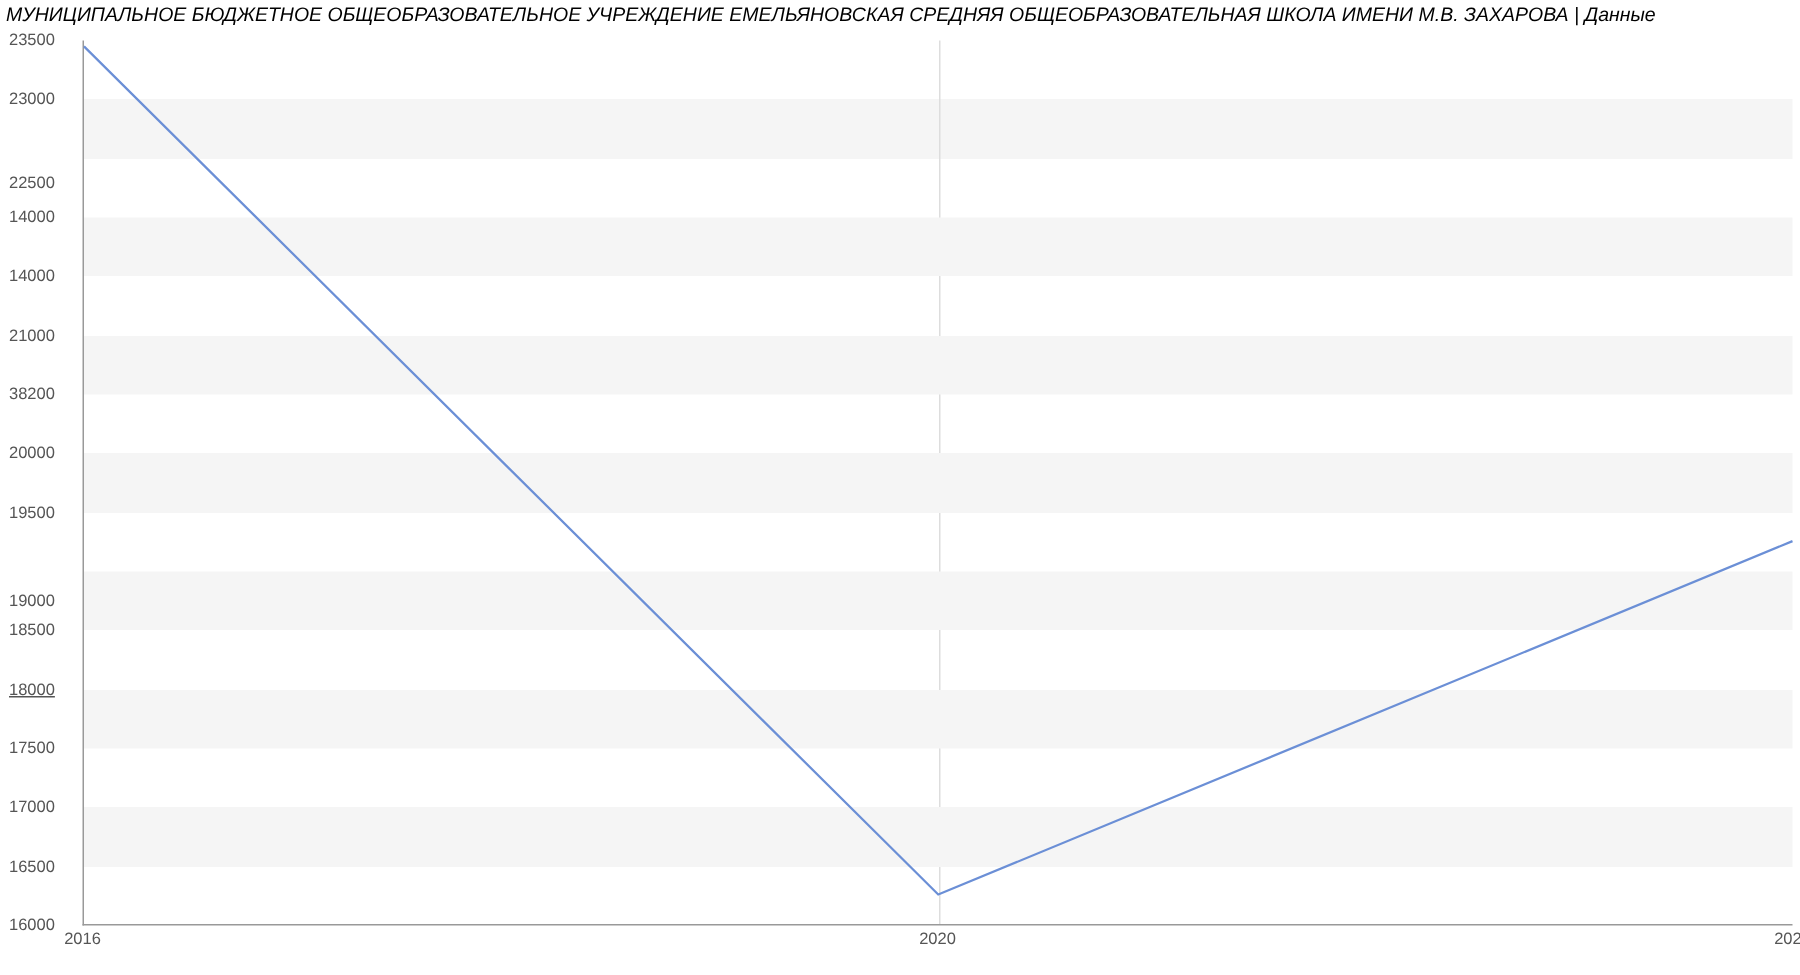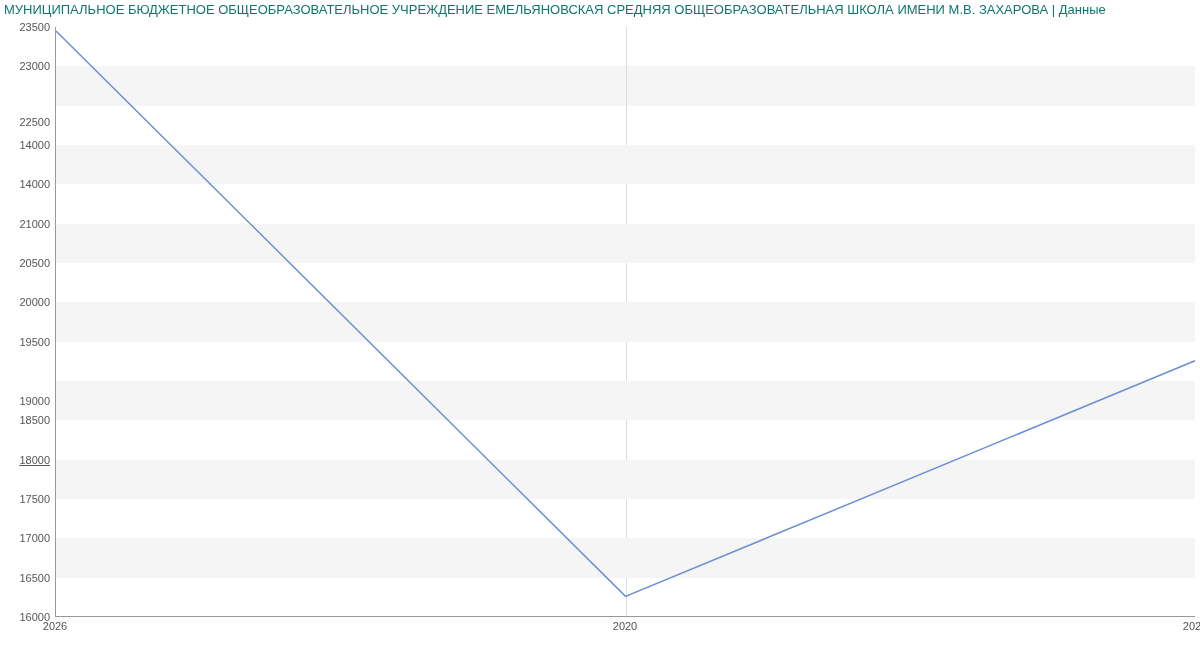--- a/index.html
+++ b/index.html
@@ -6,23 +6,24 @@
   body {
     margin: 0;
     font-family: Arial, Helvetica, sans-serif;
     background: #fff;
     width: 1200px;
     height: 650px;
     overflow: hidden;
   }
   .title {
     font-size: 13px;
-    color: #0f766e;
+    color: #000000;
     padding: 2px 0 0 4px;
     white-space: nowrap;
+    font-style: italic;
   }
   .chart-area {
     position: relative;
     width: 1200px;
     height: 632px;
   }
   .plot {
     position: absolute;
     left: 55px;
     top: 10px;
@@ -34,21 +35,20 @@
   .grid-band {
     position: absolute;
     left: 0;
     width: 100%;
     background: #f5f5f5;
   }
   .y-tick {
     position: absolute;
     right: 1150px;
     width: 44px;
-    text-align: right;
     font-size: 11px;
     color: #555;
     transform: translateY(-50%);
   }
   .x-tick {
     position: absolute;
     top: 603px;
     font-size: 11px;
     color: #555;
     transform: translateX(-50%);
@@ -95,23 +95,23 @@
   </div>
 <div class="y-tick" style="top: 600px;">16000</div>
     <div class="y-tick" style="top: 560.667px;">16500</div>
     <div class="y-tick" style="top: 521.333px;">17000</div>
     <div class="y-tick" style="top: 482px;">17500</div>
     <div class="y-tick" style="top: 442.667px; text-decoration: underline;">18000</div>
     <div class="y-tick" style="top: 403.333px;">18500</div>
     <div class="y-tick" style="top: 364px; margin-top: 20px;">19000</div>
     <div class="y-tick" style="top: 324.667px;">19500</div>
     <div class="y-tick" style="top: 285.333px;">20000</div>
-    <div class="y-tick" style="top: 246px;">20500</div>
+    <div class="y-tick" style="top: 246px;">38200</div>
     <div class="y-tick" style="top: 206.667px;">21000</div>
     <div class="y-tick" style="top: 167.333px;">14000</div>
     <div class="y-tick" style="top: 128px;">14000</div>
     <div class="y-tick" style="top: 88.6667px; margin-top: 16px;">22500</div>
     <div class="y-tick" style="top: 49.3333px;">23000</div>
     <div class="y-tick" style="top: 10px;">23500</div>
-    <div class="x-tick" style="left: 55px;">2026</div>
+    <div class="x-tick" style="left: 55px;">2016</div>
     <div class="x-tick" style="left: 625px;">2020</div>
     <div class="x-tick" style="left: 1195px;">2024</div>
   </div>
 
 </body></html>

